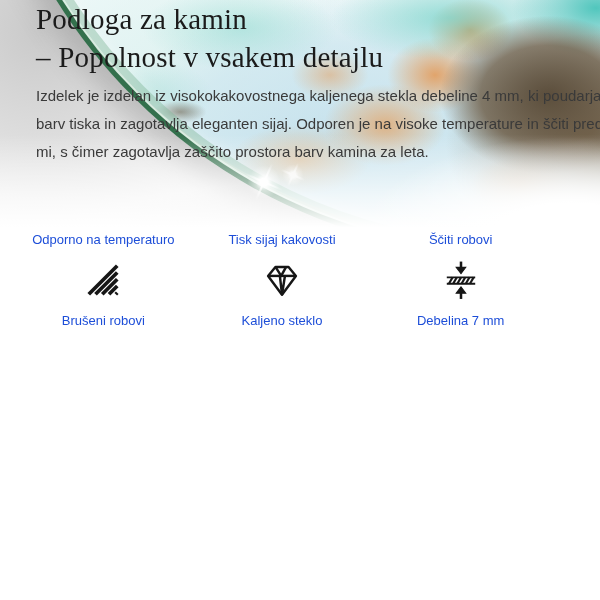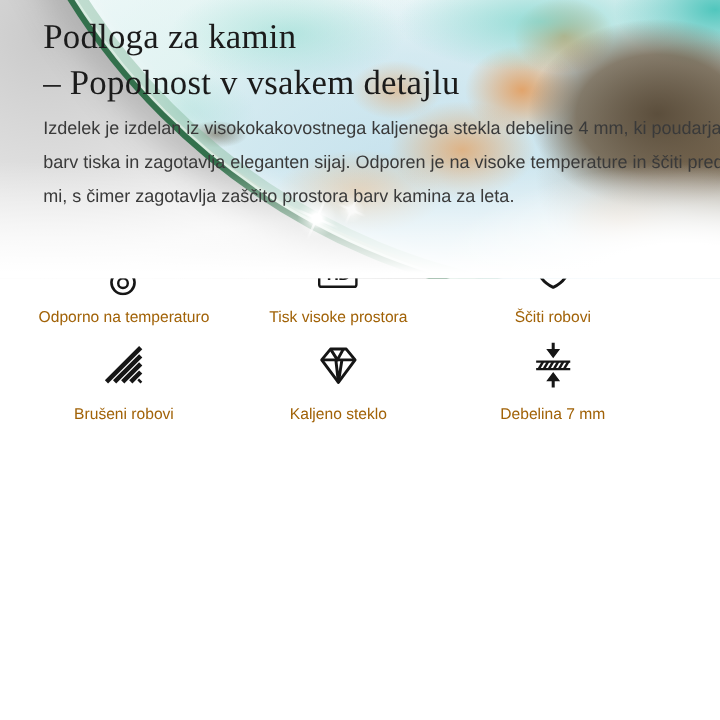--- a/index.html
+++ b/index.html
@@ -43,33 +43,33 @@
       background:linear-gradient(to bottom,transparent,#fff 42% 58%,transparent);}
   .sparkle::before{transform:translateX(-50%) rotate(24deg);}
   .sparkle::after{transform:translateX(-50%) rotate(114deg);}
   .sparkle-a{left:244px;top:162px;}
   .sparkle-b{left:280px;top:162px;width:26px;height:26px;opacity:.8;}
   .hero-fade{position:absolute;inset:0;background:
       radial-gradient(300px 150px at 570px 245px, #ffffff 28%, rgba(255,255,255,0) 72%),
       linear-gradient(to bottom, rgba(255,255,255,0) 58%, rgba(255,255,255,0.72) 85%, #ffffff 98%);}
 
   
-  .content{position:relative;padding:12px 36px;}
+  .content{position:relative;padding:0 36px;}
   h1{margin:0;font-family:"Liberation Serif","DejaVu Serif",serif;font-weight:400;
      font-size:29px;line-height:38px;color:#1b1b1b;letter-spacing:.2px;}
   h1 span{display:block;}
   .desc{margin-top:6px;font-size:15px;line-height:28px;color:#3a3a3a;}
   .desc span{display:block;white-space:nowrap;}
 
   
   .features{margin-top:8px;padding:0 50px 0 14px;display:grid;
             grid-template-columns:repeat(3,1fr);row-gap:8px;text-align:center;}
   .feature{display:flex;flex-direction:column;align-items:center;}
   .icon-wrap{height:50px;display:flex;align-items:center;justify-content:center;}
-  .feature .label{margin-top:8px;font-size:13px;line-height:15px;color:#a16207;}
+  .feature .label{margin-top:8px;font-size:13px;line-height:15px;color:#1d4ed8;}
   .icon-wrap svg{display:block;}
   .uhd-box{width:33px;height:33px;border:2.5px solid #161616;border-radius:3px;
            display:flex;flex-direction:column;align-items:center;justify-content:center;
            font-weight:700;color:#161616;box-sizing:border-box;}
   .uhd-top{font-size:9px;line-height:9px;letter-spacing:-.2px;}
   .uhd-bottom{font-size:14px;line-height:14px;letter-spacing:-.4px;}
 </style>
 </head>
 <body>
 
@@ -110,21 +110,21 @@
       <div class="label">Odporno na temperaturo</div>
     </div>
 
     <div class="feature">
       <div class="icon-wrap">
         <div class="uhd-box">
           <span class="uhd-top">ultra</span>
           <span class="uhd-bottom">HD</span>
         </div>
       </div>
-      <div class="label">Tisk visoke prostora</div>
+      <div class="label">Tisk sijaj kakovosti</div>
     </div>
 
     <div class="feature">
       <div class="icon-wrap">
         <svg width="36" height="40" viewBox="0 0 36 40" fill="none" stroke="#161616" stroke-width="2.4" stroke-linejoin="round">
           <path d="M18 3 L31 7.5 V18 C31 26.5 25.5 32.8 18 36.5 C10.5 32.8 5 26.5 5 18 V7.5 Z"></path>
           <path d="M12 19 L16.5 23.5 L25 13.5" stroke-linecap="round" stroke-width="2.5"></path>
         </svg>
       </div>
       <div class="label">Ščiti robovi</div>

